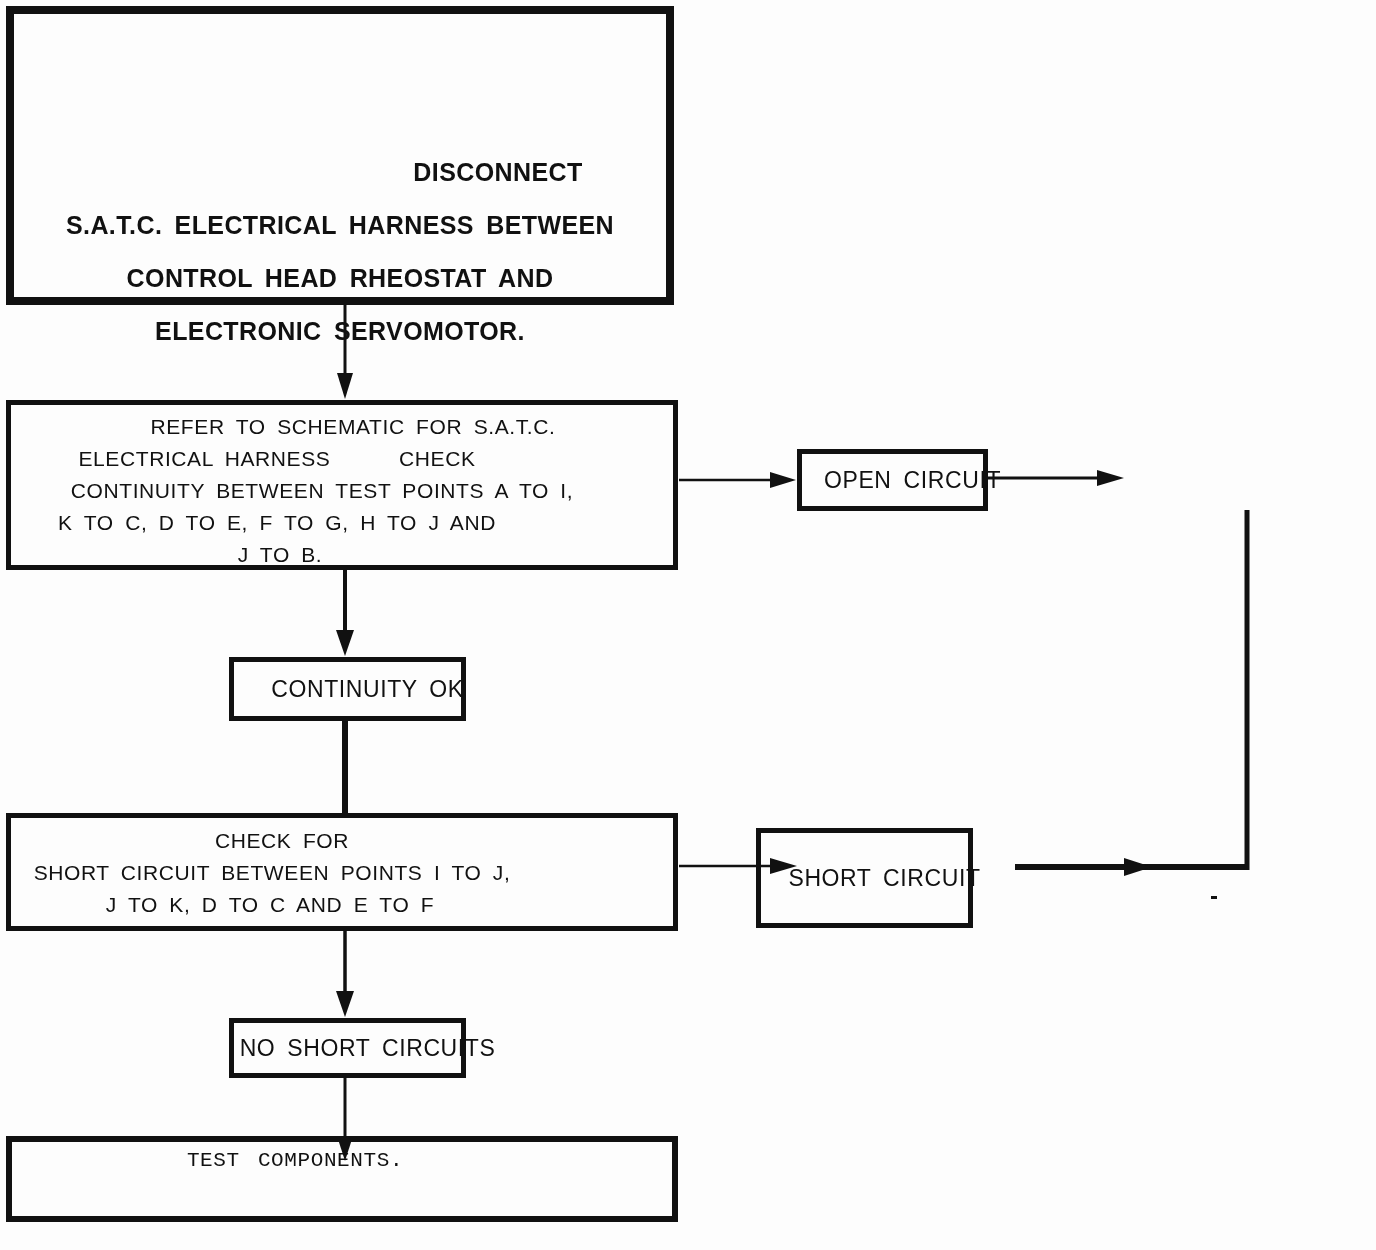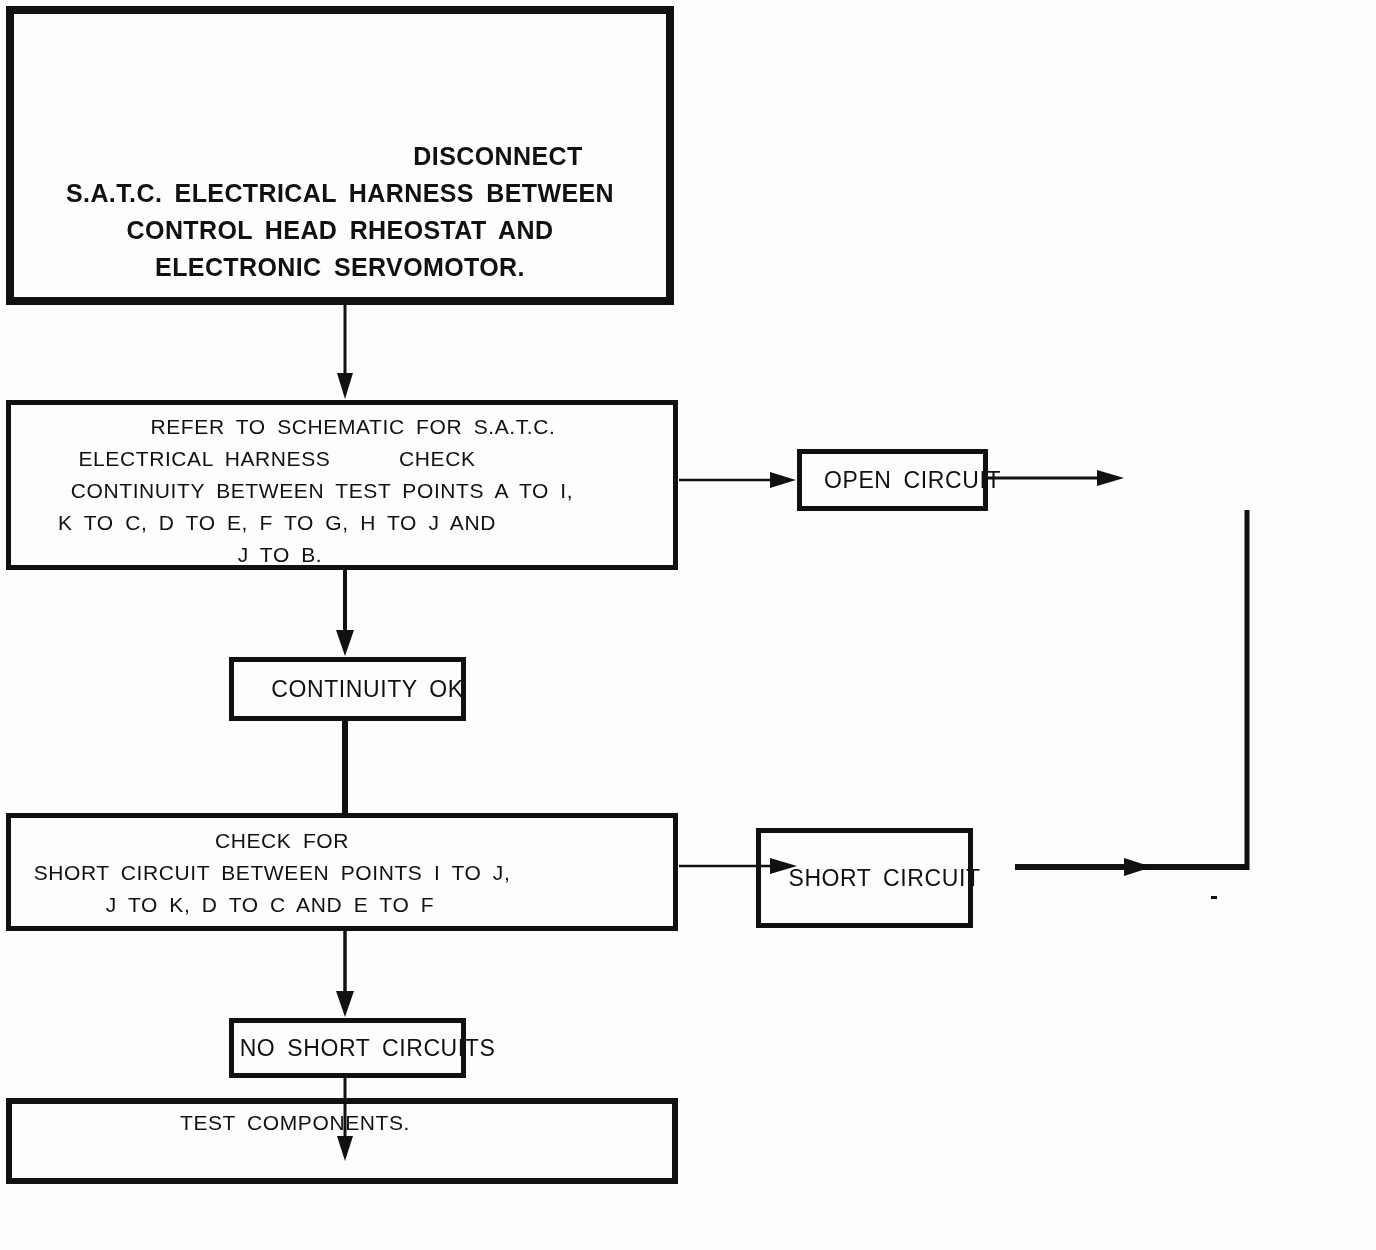--- a/index.html
+++ b/index.html
@@ -24,40 +24,40 @@
   .lines { width: 100%; }
   .line {
     text-align: center;
     white-space: pre;
     letter-spacing: 0.6px;
     word-spacing: 5px;
   }
   
   .box1 { left: 6px; top: 6px; width: 668px; height: 299px; border-width: 8px; }
   .box1 .lines { padding-top: 124px; }
-  .box1 .line { font-size: 25px; font-weight: bold; line-height: 37px; letter-spacing: 0.4px; }
+  .box1 .line { font-size: 25px; font-weight: bold; line-height: 37px; letter-spacing: 0.4px; margin-top: 16px; }
   .box1 .l0 { transform: translateX(158px); }
 
   .box2 { left: 6px; top: 400px; width: 672px; height: 170px; }
   .box2 .lines { padding-top: 6px; }
   .box2 .line { font-size: 21px; line-height: 32px; margin-left: 30px; }
   .box2 .l0 { transform: translateX(-4px); }
   .box2 .l1 { transform: translateX(-80px); }
   .box2 .l2 { transform: translateX(-35px); }
   .box2 .l3 { transform: translateX(-80px); }
   .box2 .l4 { transform: translateX(-77px); }
 
   .boxcheck { left: 6px; top: 813px; width: 672px; height: 118px; padding-left: 40px; }
   .boxcheck .lines { padding-top: 7px; }
   .boxcheck .line { font-size: 21px; line-height: 32px; }
   .boxcheck .l0 { transform: translateX(-80px); }
   .boxcheck .l1 { transform: translateX(-90px); }
   .boxcheck .l2 { transform: translateX(-92px); }
 
-  .boxtest { left: 6px; top: 1098px; width: 672px; height: 86px; border-width: 6px; }
+  .boxtest { left: 6px; top: 1136px; width: 672px; height: 86px; border-width: 6px; font-family: Liberation Mono, monospace; }
   .boxtest .lines { padding-top: 4px; }
   .boxtest .line { font-size: 21px; line-height: 30px; transform: translateX(-47px); }
 
   
   .small {
     display: flex; align-items: center; justify-content: center;
     font-size: 23px; letter-spacing: 0.6px; word-spacing: 5px;
     white-space: pre;
     padding-left: 40px;
   }

